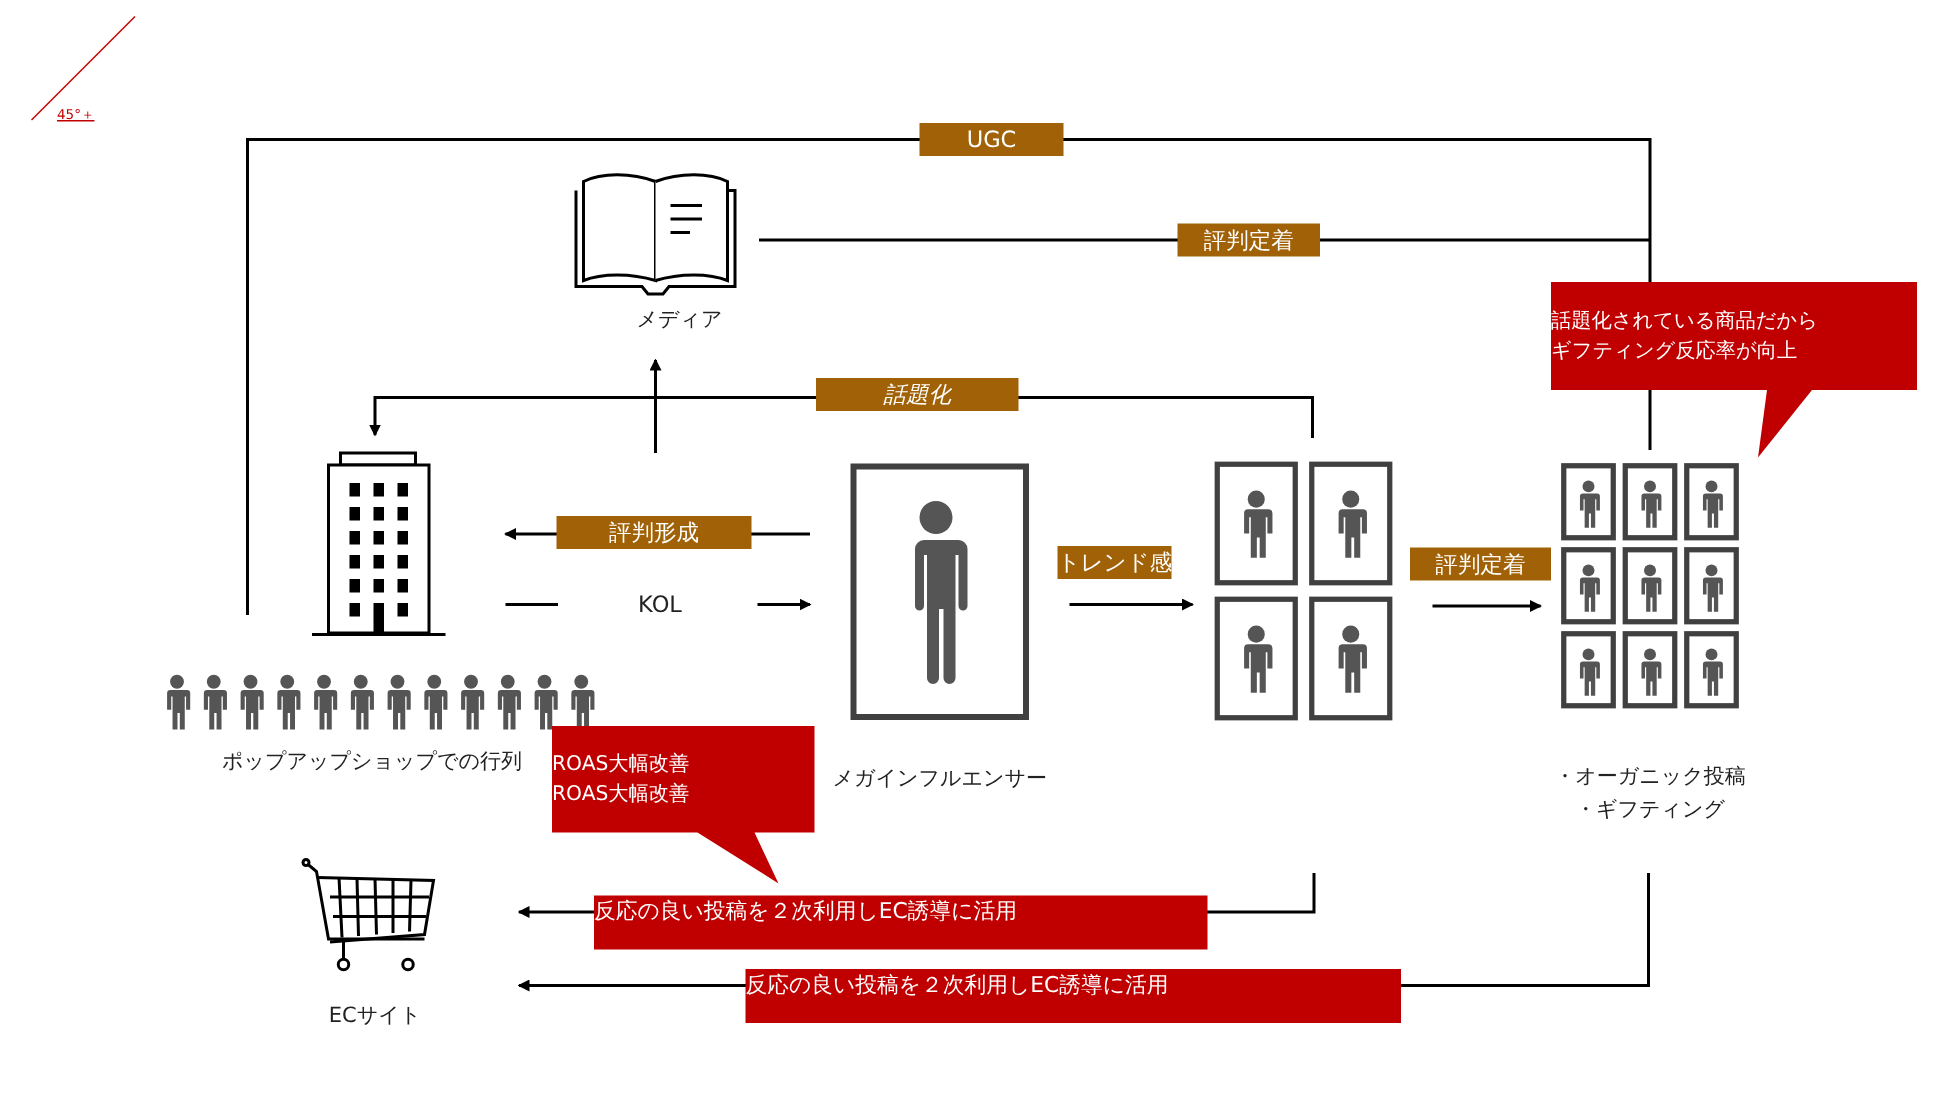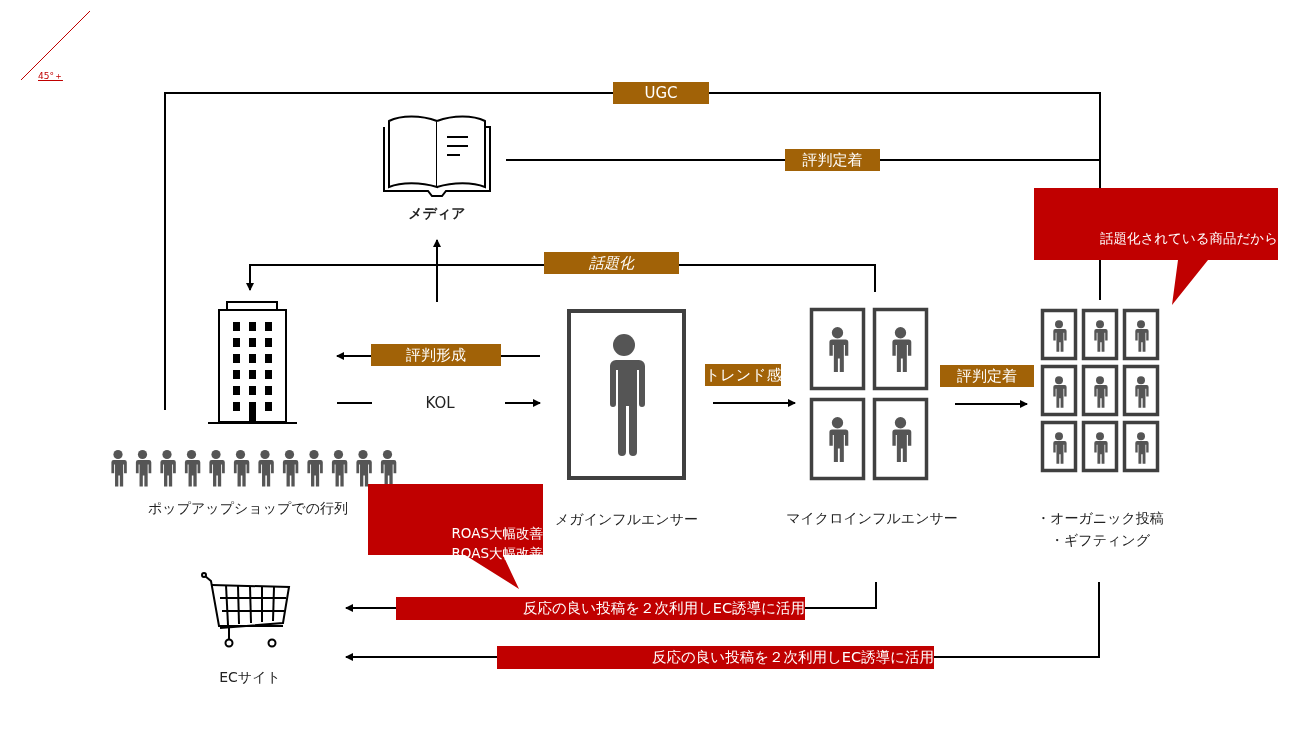--- a/index.html
+++ b/index.html
@@ -2,23 +2,23 @@
 <html><head>
 <meta charset="utf-8">
 <style>
   html, body { margin:0; padding:0; background:#ffffff; }
   body { width:1300px; height:731px; position:relative; overflow:hidden;
          font-family:"DejaVu Sans", "Liberation Sans", sans-serif; color:#222; }
   svg.diagram { position:absolute; left:0; top:0; }
   .lbl { position:absolute; font-size:14px; color:#222; text-align:center; white-space:nowrap; line-height:1.55; }
   .tag { position:absolute; background:#a16207; color:#fff; font-size:15px; text-align:center;
          white-space:nowrap; line-height:22px; height:22px; }
-  .redbar { position:absolute; background:#c00000; color:#fff; font-size:14.5px; text-align:right;
-            white-space:nowrap; line-height:23px; height:23px; }
-  .callout-text { position:absolute; color:#fff; font-size:13.5px; text-align:right; line-height:20px; white-space:nowrap;margin-top:24px; }
+  .redbar { position:absolute; background:#c00000; color:#fff; font-size:14.5px; text-align:left;
+            white-space:nowrap; line-height:23px; height:36px; }
+  .callout-text { position:absolute; color:#fff; font-size:13.5px; text-align:left; line-height:20px; white-space:nowrap; }
   .corner-mark { position:absolute; left:38px; top:70px; font-size:9px; color:#c00000;text-decoration:underline; }
 </style>
 </head>
 <body>
 
 <svg class="diagram" width="1300" height="731" viewBox="0 0 1300 731">
   <defs>
     <marker id="arr" markerWidth="8" markerHeight="8" refX="7" refY="4" orient="auto" markerUnits="userSpaceOnUse">
       <path d="M0,0 L8,4 L0,8 z" fill="#000"></path>
     </marker>
@@ -236,34 +236,34 @@
 <div class="corner-mark">45°＋</div>
 
 <div class="tag" style="left:613px;top:82px;width:96px;">UGC</div>
 <div class="tag" style="left:785px;top:149px;width:95px;">評判定着</div>
 <div class="tag" style="left:544px;top:252px;width:135px;font-style:italic;">話題化</div>
 <div class="tag" style="left:371px;top:344px;width:130px;">評判形成</div>
 <div class="lbl" style="left:405px;top:392px;width:70px;font-size:15px;">KOL</div>
 <div class="tag" style="left:705px;top:364px;width:76px;">トレンド感</div>
 <div class="tag" style="left:940px;top:365px;width:94px;">評判定着</div>
 
-<div class="lbl" style="left:387px;top:203px;width:100px;font-weight:bold;">メディア</div>
+<div class="lbl" style="left:403px;top:203px;width:100px;">メディア</div>
 <div class="lbl" style="left:128px;top:498px;width:240px;">ポップアップショップでの行列</div>
 <div class="lbl" style="left:554px;top:509px;width:145px;">メガインフルエンサー</div>
 <div class="lbl" style="left:772px;top:508px;width:200px;">
-  <div>マイクロインフルエンサー</div>
 </div>
 <div class="lbl" style="left:1020px;top:508px;width:160px;">
   <div>・オーガニック投稿</div>
   <div>・ギフティング</div>
 </div>
 <div class="lbl" style="left:205px;top:667px;width:90px;">ECサイト</div>
 
 <div class="callout-text" style="left:1034px;top:204px;width:244px;">
   <div>話題化されている商品だから</div>
+  <div>ギフティング反応率が向上</div>
 </div>
 <div class="callout-text" style="left:368px;top:499px;width:175px;">
   <div>ROAS大幅改善</div>
   <div>ROAS大幅改善</div>
 </div>
 
 <div class="redbar" style="left:396px;top:597px;width:409px;">反応の良い投稿を２次利用しEC誘導に活用</div>
 <div class="redbar" style="left:497px;top:646px;width:437px;">反応の良い投稿を２次利用しEC誘導に活用</div>
 
 </body></html>

